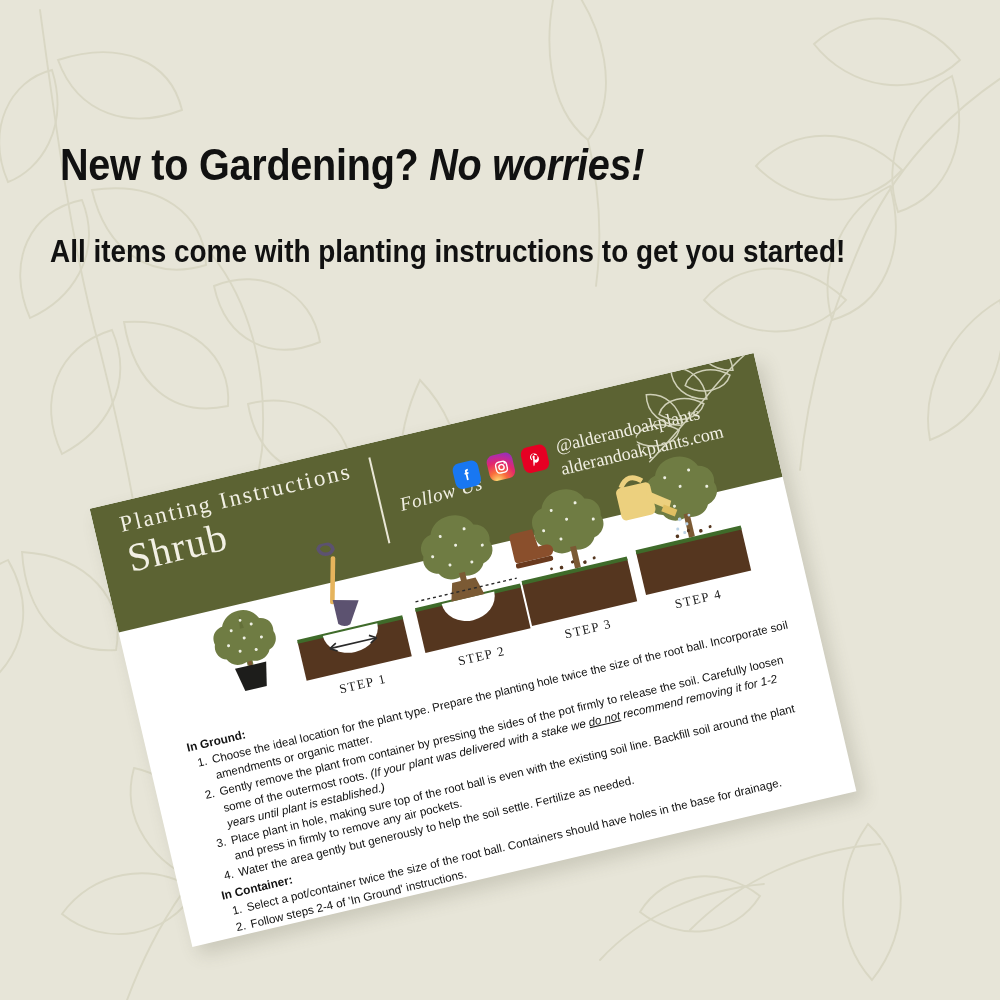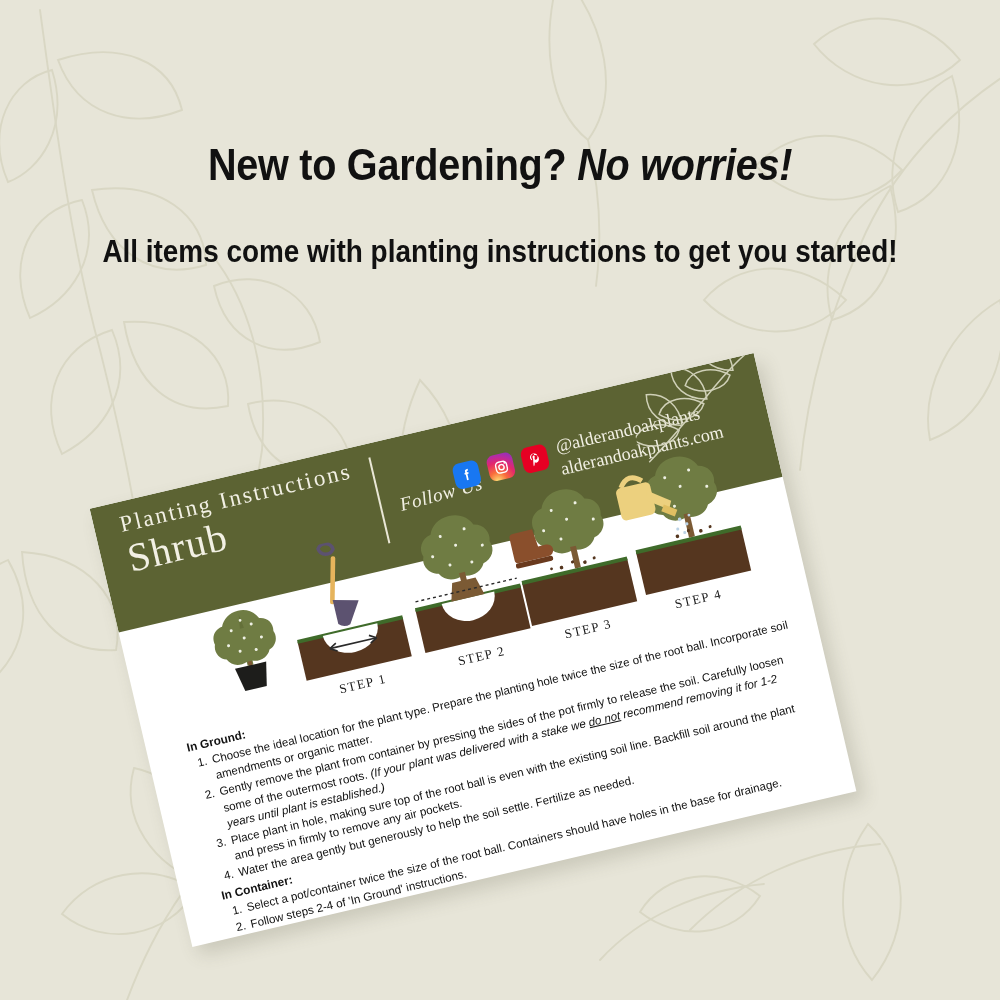--- a/index.html
+++ b/index.html
@@ -7,21 +7,21 @@
     width:1000px;height:1000px;overflow:hidden;
     font-family:"Liberation Sans", sans-serif;
     background:#e7e5d8;
     position:relative;
   }
 
   
   #bg-pattern{position:absolute;inset:0;width:1000px;height:1000px;}
 
   
-  .headline-wrap{position:absolute;left:0;top:140px;width:1000px;text-align:center;z-index:5;}
+  .headline-wrap{position:absolute;left:0;top:140px;width:1000px;z-index:5;}
   .headline{
     font-family:"Liberation Sans", sans-serif;
     font-size:45px;font-weight:bold;color:#111;
     letter-spacing:-0.3px;line-height:1.1;
     transform:scaleX(0.88);
   }
   .headline .ital{font-style:italic;}
   .subhead{
     margin-top:42px;
     font-family:"Liberation Sans", sans-serif;

